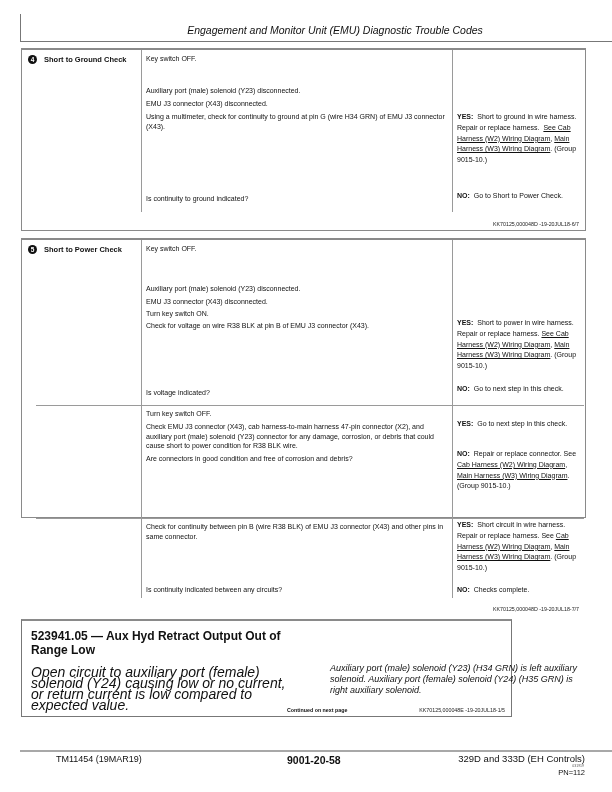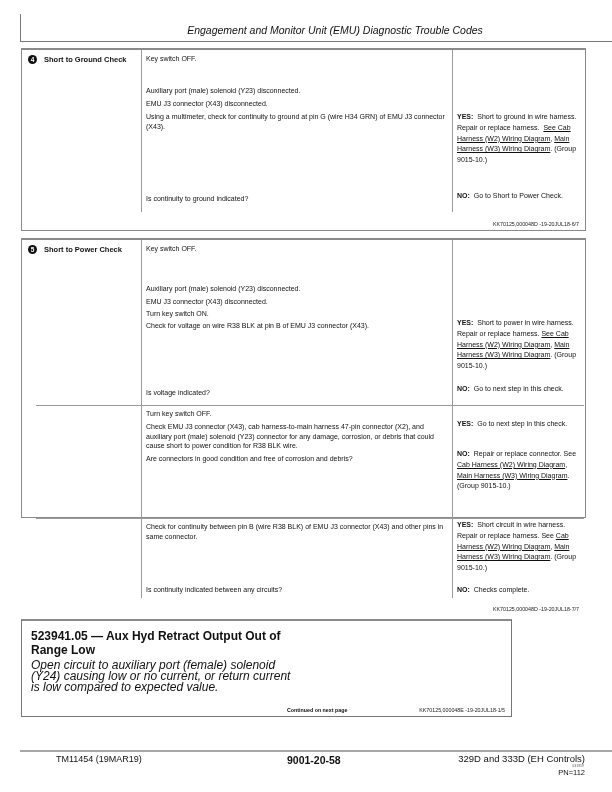--- a/index.html
+++ b/index.html
@@ -14,21 +14,21 @@
     .vline { position: absolute; width: 1px; background: #9a9a9a; }
     .hline { position: absolute; height: 1px; background: #9a9a9a; }
     .txt { position: absolute; font-size: 7px; line-height: 9.7px; }
     .ans { position: absolute; font-size: 7px; line-height: 10.8px; }
     .ans b { font-weight: bold; }
     .link { text-decoration: underline; }
     .ref { position: absolute; right: 6px; font-size: 5.3px; color: #222; }
 
     .dtc-box { position: absolute; left: 21px; top: 619px; width: 491px; height: 98px; border: 1px solid #777; border-top: 2px solid #8a8a8a; box-sizing: border-box; }
     .dtc-title { position: absolute; left: 9px; top: 9px; width: 270px; font-size: 12px; font-weight: bold; line-height: 13.5px; }
-    .dtc-desc { position: absolute; left: 9px; top: 39px; width: 270px; font-size: 12px; font-style: italic; line-height: 11px; }
+    .dtc-desc { position: absolute; left: 9px; top: 46px; width: 270px; font-size: 14px; font-style: italic; line-height: 11px; }
     .note1 { position: absolute; left: 284px; top: 9px; width: 275px; font-size: 9px; font-style: italic; line-height: 11px; }
     .note2 { position: absolute; left: 308px; top: 42px; width: 260px; font-size: 9px; font-style: italic; line-height: 11px; }
     .cont { position: absolute; left: 265px; top: 86px; font-size: 5.3px; font-weight: bold; }
 
     .footer-rule { left: 20px; top: 750px; width: 566px; height: 2px; background: #a8a8a8; }
     .foot-left { left: 24px; top: 754px; font-size: 9px; }
     .foot-mid { left: 255px; top: 754px; font-size: 10.5px; font-weight: bold; }
     .foot-right { right: 27px; top: 753px; font-size: 9.5px; }
     .foot-tiny { right: 28px; top: 764px; font-size: 3.5px; color: #555; }
     .foot-pn { right: 27px; top: 768px; font-size: 7.5px; }
@@ -115,20 +115,21 @@
   </div>
   <div class="ans" style="left:435px; top:345px; width:126px;">
     <b>NO:</b>&nbsp; <span>Checks complete.</span>
   </div>
   <div class="ref" style="top:366px;">KK70125,000048D -19-20JUL18-7/7</div>
 </div>
 
 <div class="dtc-box">
   <div class="dtc-title">523941.05 — Aux Hyd Retract Output Out of Range Low</div>
   <div class="dtc-desc">Open circuit to auxiliary port (female) solenoid (Y24) causing low or no current, or return current is low compared to expected value.</div>
+  <div class="note2">Auxiliary port (male) solenoid (Y23) (H34 GRN) is left auxiliary solenoid. Auxiliary port (female) solenoid (Y24) (H35 GRN) is right auxiliary solenoid.</div>
   <div class="cont">Continued on next page</div>
   <div class="ref" style="top:86px;">KK70125,000048E -19-20JUL18-1/5</div>
 </div>
 
 <div class="abs footer-rule"></div>
 <div class="abs foot-left">TM11454 (19MAR19)</div>
 <div class="abs foot-mid">9001-20-58</div>
 <div class="abs foot-right">329D and 333D (EH Controls)</div>
 <div class="abs foot-tiny">031919</div>
 <div class="abs foot-pn">PN=112</div>

